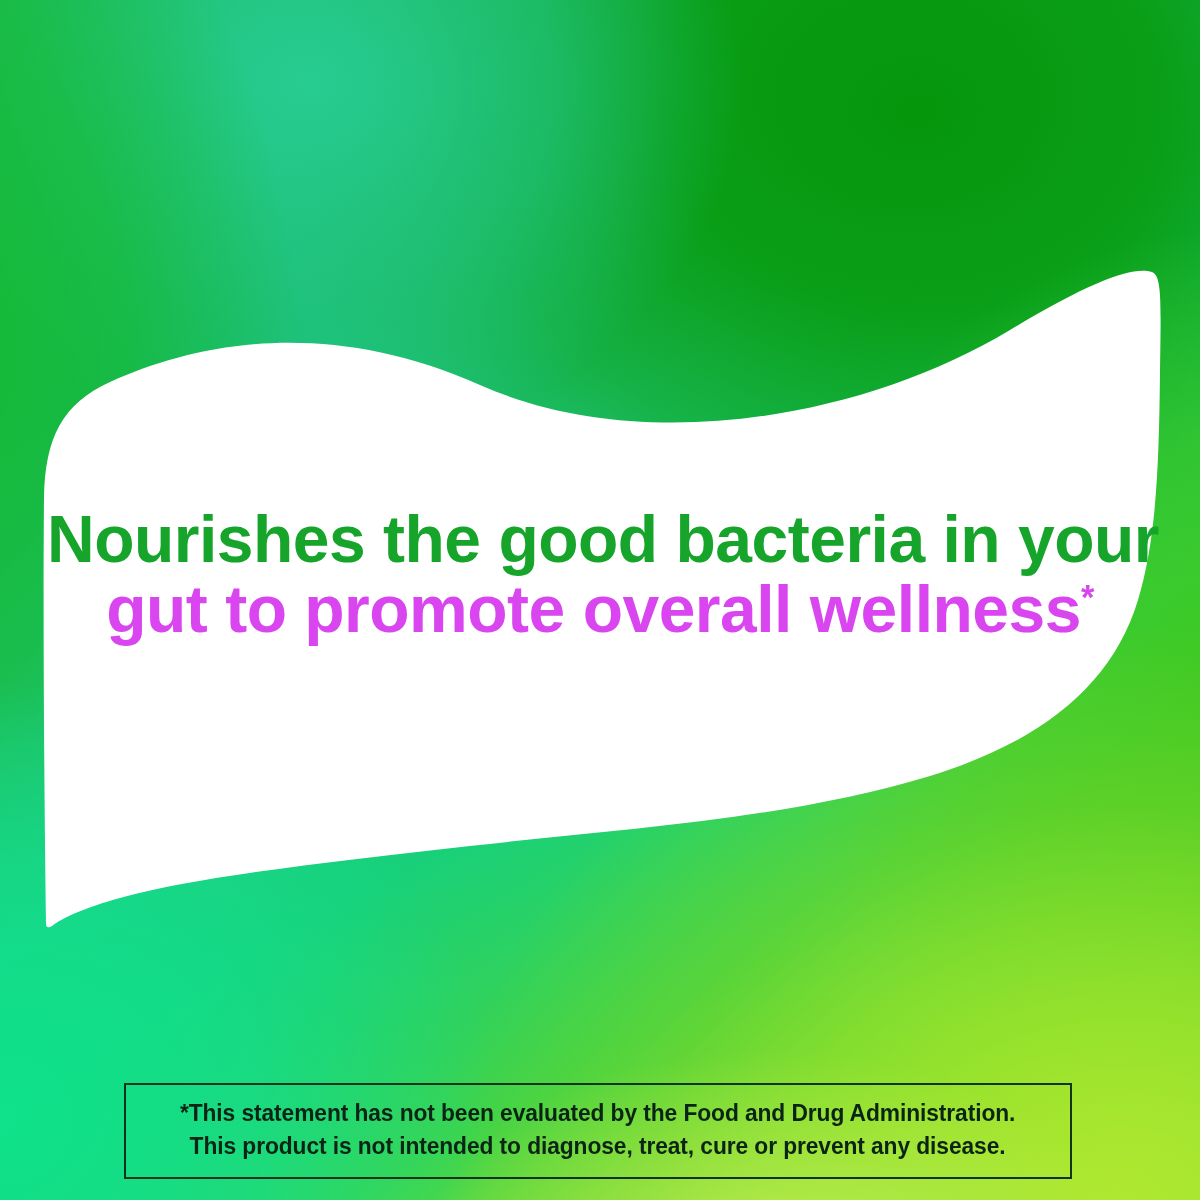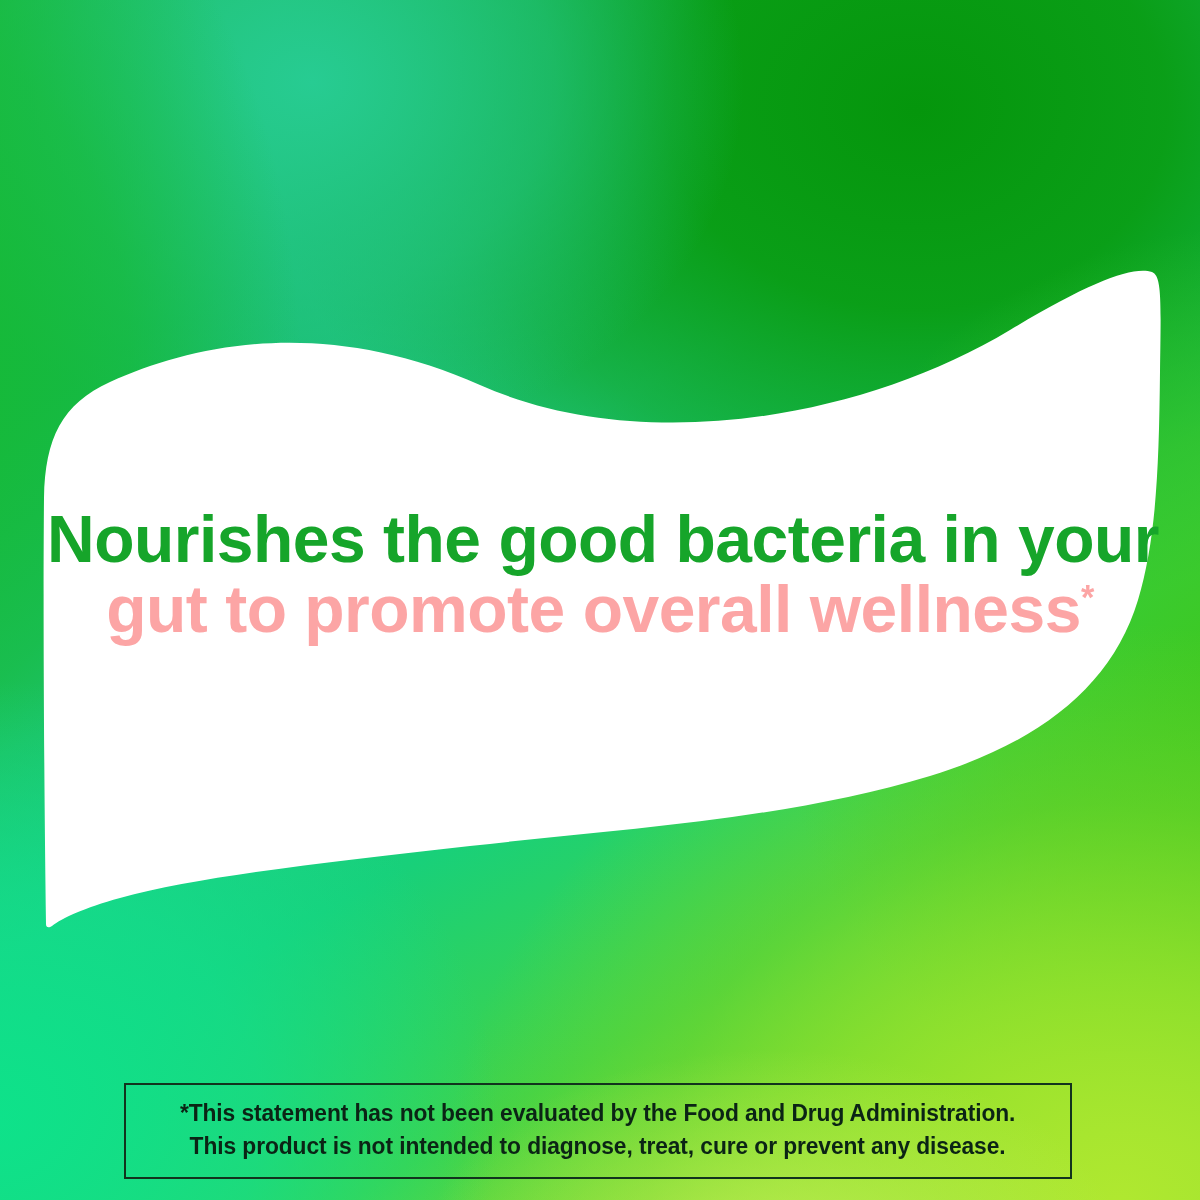--- a/index.html
+++ b/index.html
@@ -112,21 +112,21 @@
     width: 1200px;
     text-align: center;
     line-height: 1.06;
     letter-spacing: -0.5px;
     font-weight: 700;
     font-size: 66px;
     -webkit-font-smoothing: antialiased;
   }
   .headline .line { display: block; white-space: nowrap; }
   .headline .line1 { color: #16a52a; margin-left: 6px; }
-  .headline .line2 { color: #fca5a5; }
+  .headline .line2 { color: #d946ef; }
   .headline .asterisk {
     font-size: 0.52em;
     vertical-align: super;
     line-height: 0;
     font-weight: 700;
   }
 
   
   .disclaimer {
     position: absolute;

